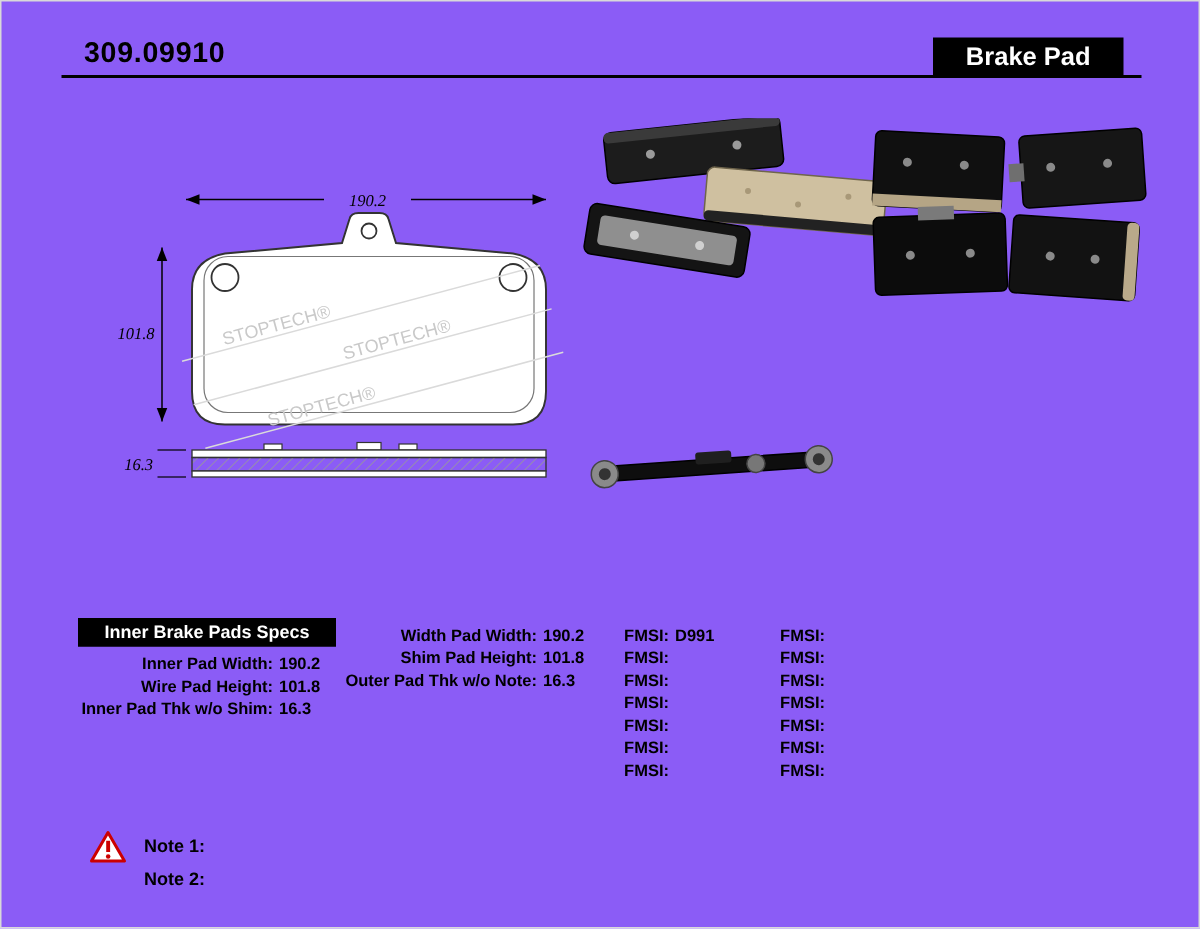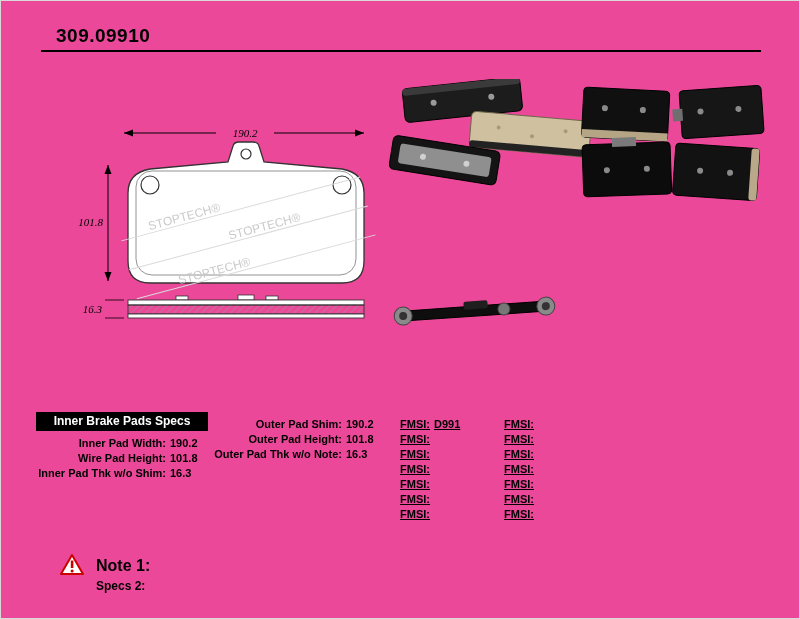--- a/index.html
+++ b/index.html
@@ -1,63 +1,64 @@
 <!DOCTYPE html>
 <html><head>
 <meta charset="utf-8">
 <style>
   html,body { margin:0; padding:0; background:#fff; font-family:"Liberation Sans", sans-serif; }
-  .page { position:relative; width:800px; height:619px; background:#ec4899; border:1px solid #d9d9d9; box-sizing:border-box; overflow:hidden; }
+  .page { position:relative; width:800px; height:619px; background:#8b5cf6; border:1px solid #d9d9d9; box-sizing:border-box; overflow:hidden; }
 
   
   .part-number { position:absolute; left:55px; top:24px; font-size:19px; font-weight:bold; color:#000; letter-spacing:.5px; }
   .title-bar { position:absolute; left:621px; top:24px; width:127px; height:26px; background:#000; color:#fff;
                display:flex; align-items:center; justify-content:center; font-size:17px; font-weight:bold; }
   .header-rule { position:absolute; left:40px; top:49px; width:720px; height:2px; background:#000; }
 
   
   .drawing-svg { position:absolute; left:75px; top:112px; }
   .photos-svg  { position:absolute; left:383px; top:78px; }
   .sensor-svg  { position:absolute; left:385px; top:286px; }
 
   .dim-text { font-family:"Liberation Serif", serif; font-style:italic; font-size:11px; fill:#000; }
   .wm-text { font-family:"Liberation Sans", sans-serif; font-size:12px; fill:#c9c9c9; }
 
   
-  .spec-col { position:absolute; top:411px; font-size:11px; color:#000; }
+  .spec-col { position:absolute; top:411px; font-size:11px; color:#000;margin-left:16px; }
   .spec-head { background:#000; color:#fff; font-weight:bold; font-size:12px; text-align:center;
                height:17px; line-height:17px; border:1px solid #000; }
   .spec-body { padding-top:5px; }
   .spec-row { display:flex; line-height:15px; white-space:nowrap; }
   .spec-label { font-weight:bold; text-align:right; }
   .spec-value { font-weight:bold; margin-left:4px; }
 
   .inner-col { left:35px;  width:172px; }
   .outer-col { left:211px; width:172px; }
   .fmsi-col  { left:387px; width:208px; }
   .related-col { left:599px; width:166px; }
 
   .inner-col .spec-label, .outer-col .spec-label { width:130px; }
-  .fmsi-body { display:flex; padding-top:5px;text-decoration:underline; }
+  .fmsi-body { display:flex; padding-top:5px; }
   .fmsi-sub { width:104px; }
   .fmsi-sub .spec-label { width:42px; }
   .related-col .spec-row { padding-left:6px; }
   .related-col .spec-label { text-align:left; }
 
   
   .warning-icon { position:absolute; left:58px; top:552px; }
-  .note-1 { position:absolute; left:95px; top:556px; font-size:16px; font-weight:bold; }
+  .note-1 { position:absolute; left:95px; top:556px; font-size:12px; font-weight:bold; }
   .note-2 { position:absolute; left:95px; top:578px; font-size:12px; font-weight:bold; }
 </style>
 </head>
 <body>
 
 <div class="page">
 
   <div class="part-number">309.09910</div>
+  <div class="title-bar">Brake Pad</div>
   <div class="header-rule"></div>
 
   <svg class="drawing-svg" width="300" height="230" viewBox="0 0 300 230">
     <defs>
       <pattern id="hatch" width="5" height="5" patternUnits="userSpaceOnUse" patternTransform="rotate(45)">
         <line x1="0" y1="0" x2="0" y2="5" stroke="#999" stroke-width="1"></line>
       </pattern>
     </defs>
 
     <g>
@@ -182,25 +183,25 @@
       <div class="spec-row">
         <span class="spec-label">Inner Pad Thk w/o Shim:</span>
         <span class="spec-value">16.3</span>
       </div>
     </div>
   </div>
 
   <div class="spec-col outer-col">
     <div class="spec-body">
       <div class="spec-row">
-        <span class="spec-label">Outer Pad Shim:</span>
+        <span class="spec-label">Width Pad Width:</span>
         <span class="spec-value">190.2</span>
       </div>
       <div class="spec-row">
-        <span class="spec-label">Outer Pad Height:</span>
+        <span class="spec-label">Shim Pad Height:</span>
         <span class="spec-value">101.8</span>
       </div>
       <div class="spec-row">
         <span class="spec-label">Outer Pad Thk w/o Note:</span>
         <span class="spec-value">16.3</span>
       </div>
     </div>
   </div>
 
   <div class="spec-col fmsi-col">
@@ -268,15 +269,15 @@
     </div>
   </div>
 
 
   <svg class="warning-icon" width="26" height="23" viewBox="0 0 26 23">
     <polygon points="13,2 24,21 2,21" fill="#fff" stroke="#cc0000" stroke-width="2" stroke-linejoin="round"></polygon>
     <rect x="11.8" y="7.5" width="2.6" height="7.5" fill="#cc0000"></rect>
     <circle cx="13.1" cy="18" r="1.5" fill="#cc0000"></circle>
   </svg>
   <div class="note-1">Note 1:</div>
-  <div class="note-2">Specs 2:</div>
+  <div class="note-2">Note 2:</div>
 
 </div>
 
 </body></html>

